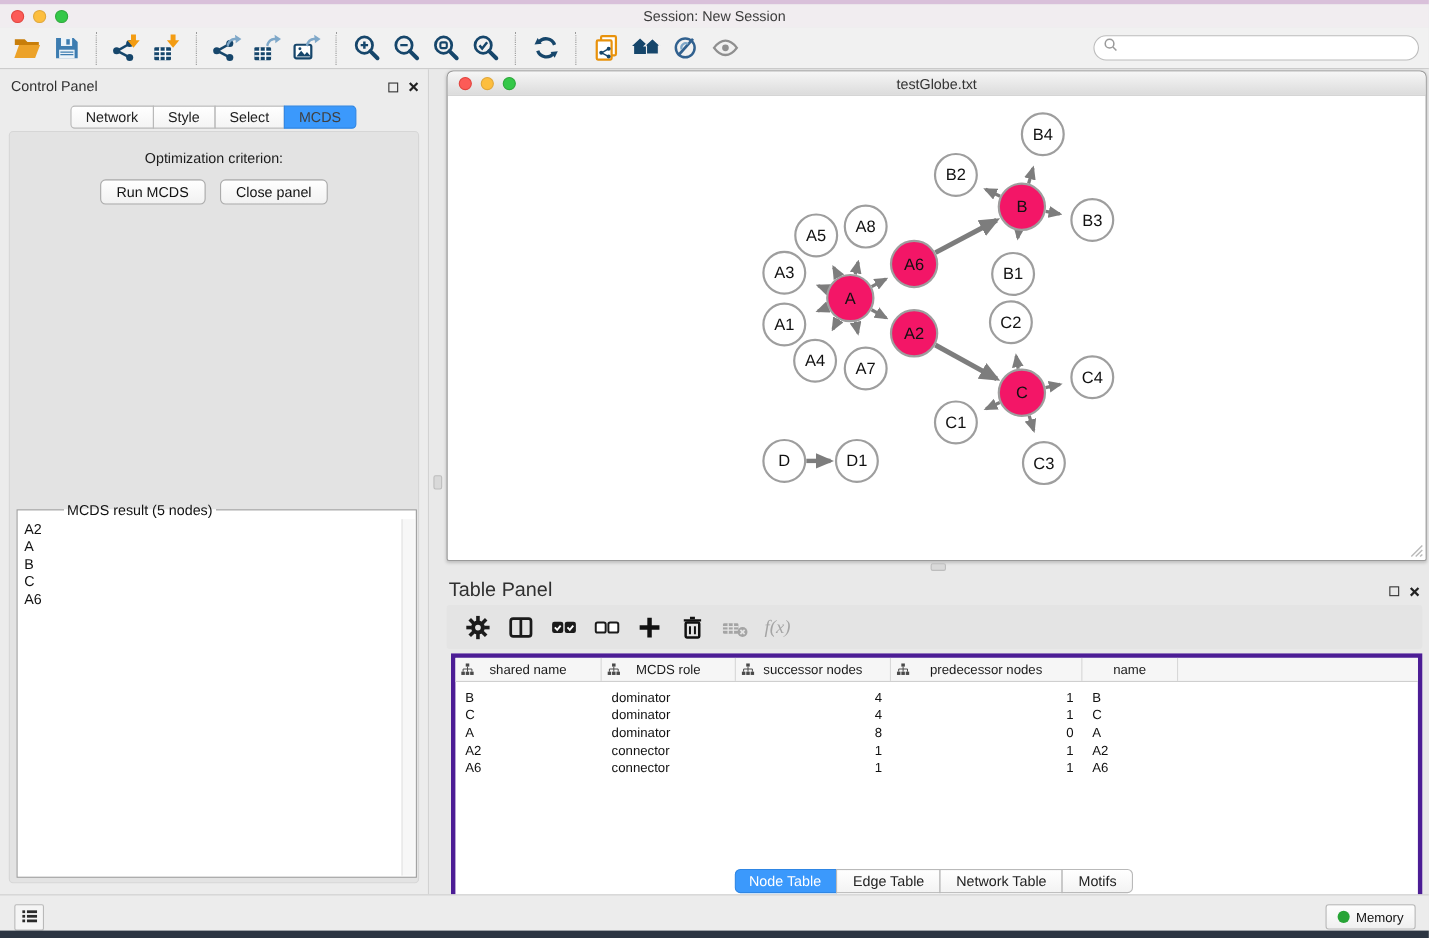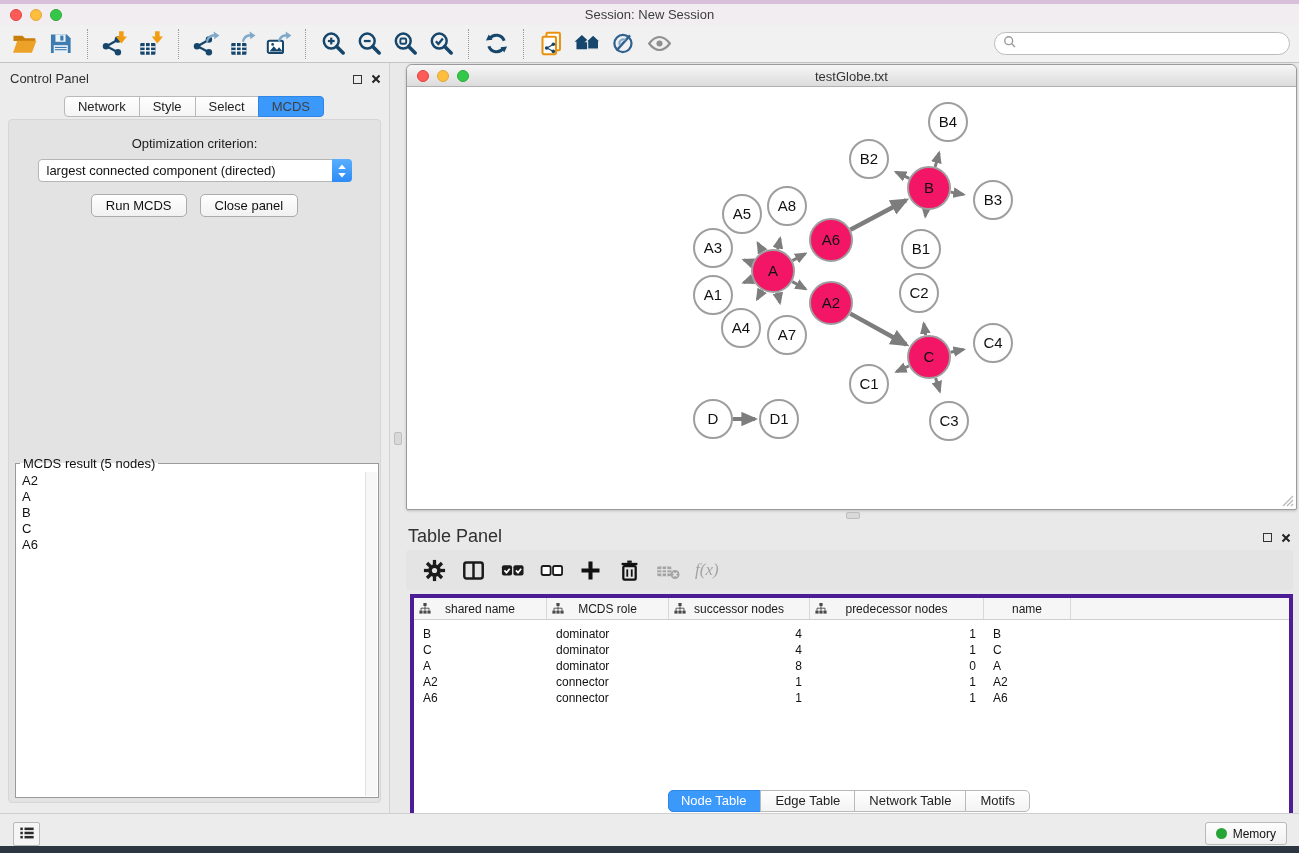--- a/index.html
+++ b/index.html
@@ -34,21 +34,21 @@
   .cptab:first-child { border-radius:4px 0 0 4px; }
   .cptab:last-child { border-radius:0 4px 4px 0; }
   .cptab.active { background:#3B99FC; color:#404040; border-color:#2F86E4; }
   .cp-body { position:absolute; left:8px; right:8px; top:56px; bottom:10px; background:#e3e3e3; border:1px solid #d6d6d6; border-radius:4px; }
   .opt-label { margin-top:16px; text-align:center; font-size:13px; color:#1c1c1c; }
   .select { position:relative; margin:8px auto 0; width:314px; height:23px; background:#fff; border:1px solid #b5b5b5; border-radius:4px; display:flex; align-items:center; }
   .sel-text { font-size:13px; color:#111; padding-left:8px; flex:1; white-space:nowrap; }
   .sel-stepper { width:20px; height:23px; margin-right:-1px; background:linear-gradient(#59AFFF,#2E8BF7); border-radius:0 4px 4px 0; display:flex; align-items:center; justify-content:center; }
   .btn-row { margin-top:12px; display:flex; justify-content:center; gap:13px; }
   .btn-row button { height:23px; padding:0 14px; font-size:13px; font-family:"Liberation Sans",sans-serif; color:#111; background:linear-gradient(#ffffff,#f1f1f1); border:1px solid #ababab; border-radius:5px; }
-  .result-box { position:absolute; left:6px; width:364px; top:336px; height:342px; border:1px solid #9a9a9a; background:#fff; }
+  .result-box { position:absolute; left:6px; width:364px; top:336px; height:342px; border:1px solid #9a9a9a; background:#fff;padding-left:38px; }
   .result-box legend { font-size:13px; color:#111; margin-left:4px; padding:0 3px; background:transparent; }
   .result-list { position:absolute; left:2px; top:2px; right:14px; bottom:2px; overflow:hidden; }
   .ritem { font-size:13px; line-height:16px; padding-left:4px; color:#111; }
   .scroll-track { position:absolute; right:1px; top:1px; bottom:1px; width:12px; background:#f7f7f7; border-left:1px solid #e2e2e2; }
 
   
   .right-area { position:absolute; left:390px; top:63px; right:0; height:750px; background:#e9e9e9; }
   .v-divider { position:absolute; left:0; top:0; width:16px; height:100%; }
   .v-knob { position:absolute; left:4px; top:369px; width:8px; height:13px; background:#d9d9d9; border:1px solid #bdbdbd; border-radius:2px; }
   .h-divider { position:absolute; left:0; right:0; top:447px; height:10px; }
@@ -301,29 +301,20 @@
       </span>
     </div>
     <div class="cp-tabs">
         <div class="cptab">Network</div>
         <div class="cptab">Style</div>
         <div class="cptab">Select</div>
         <div class="cptab active">MCDS</div>
       </div>
     <div class="cp-body">
       <div class="opt-label">Optimization criterion:</div>
-      <div class="select">
-        <span class="sel-text">largest connected component (directed)</span>
-        <span class="sel-stepper">
-          <svg width="12" height="16" viewBox="0 0 12 16">
-              <path d="M6 1.5L9.8 6H2.2z" fill="#fff"></path>
-              <path d="M6 14.5L2.2 10h7.6z" fill="#fff"></path>
-            </svg>
-        </span>
-      </div>
       <div class="btn-row">
         <button>Run MCDS</button>
         <button>Close panel</button>
       </div>
       <fieldset class="result-box">
         <legend>MCDS result (5 nodes)</legend>
         <div class="result-list">
             <div class="ritem">A2</div>
             <div class="ritem">A</div>
             <div class="ritem">B</div>

